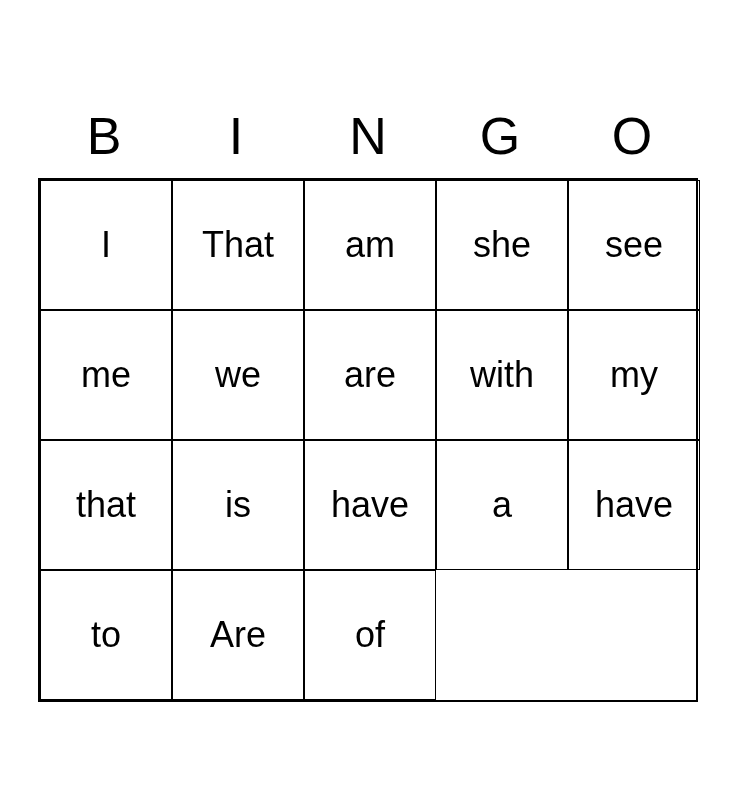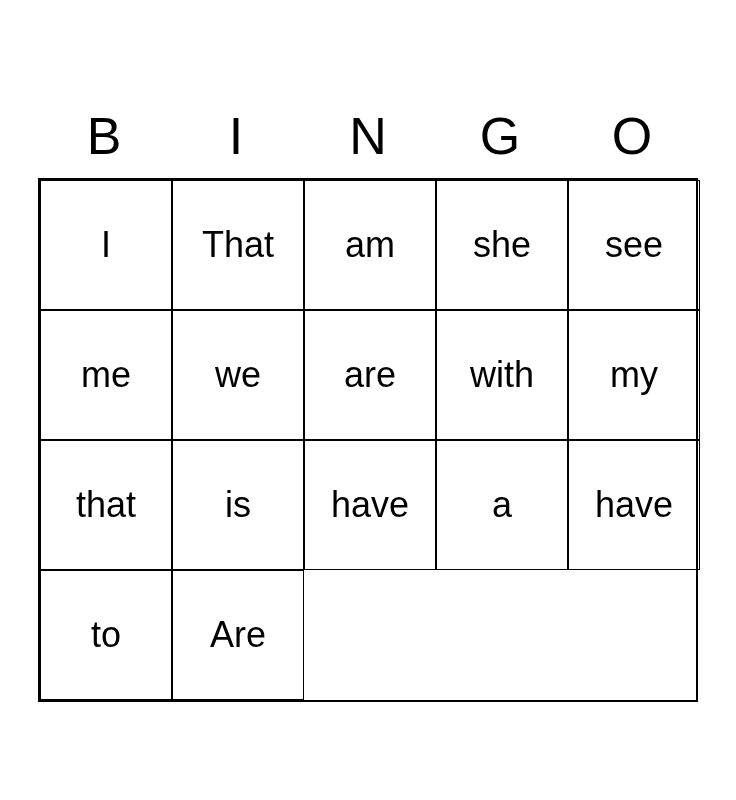--- a/index.html
+++ b/index.html
@@ -84,14 +84,15 @@
       <div class="bingo-cell">are</div>
       <div class="bingo-cell">with</div>
       <div class="bingo-cell">my</div>
       <div class="bingo-cell">that</div>
       <div class="bingo-cell">is</div>
       <div class="bingo-cell">have</div>
       <div class="bingo-cell">a</div>
       <div class="bingo-cell">have</div>
       <div class="bingo-cell">to</div>
       <div class="bingo-cell">Are</div>
+      <div class="bingo-cell">of</div>
     </div>
 </div>
 
 </body></html>

